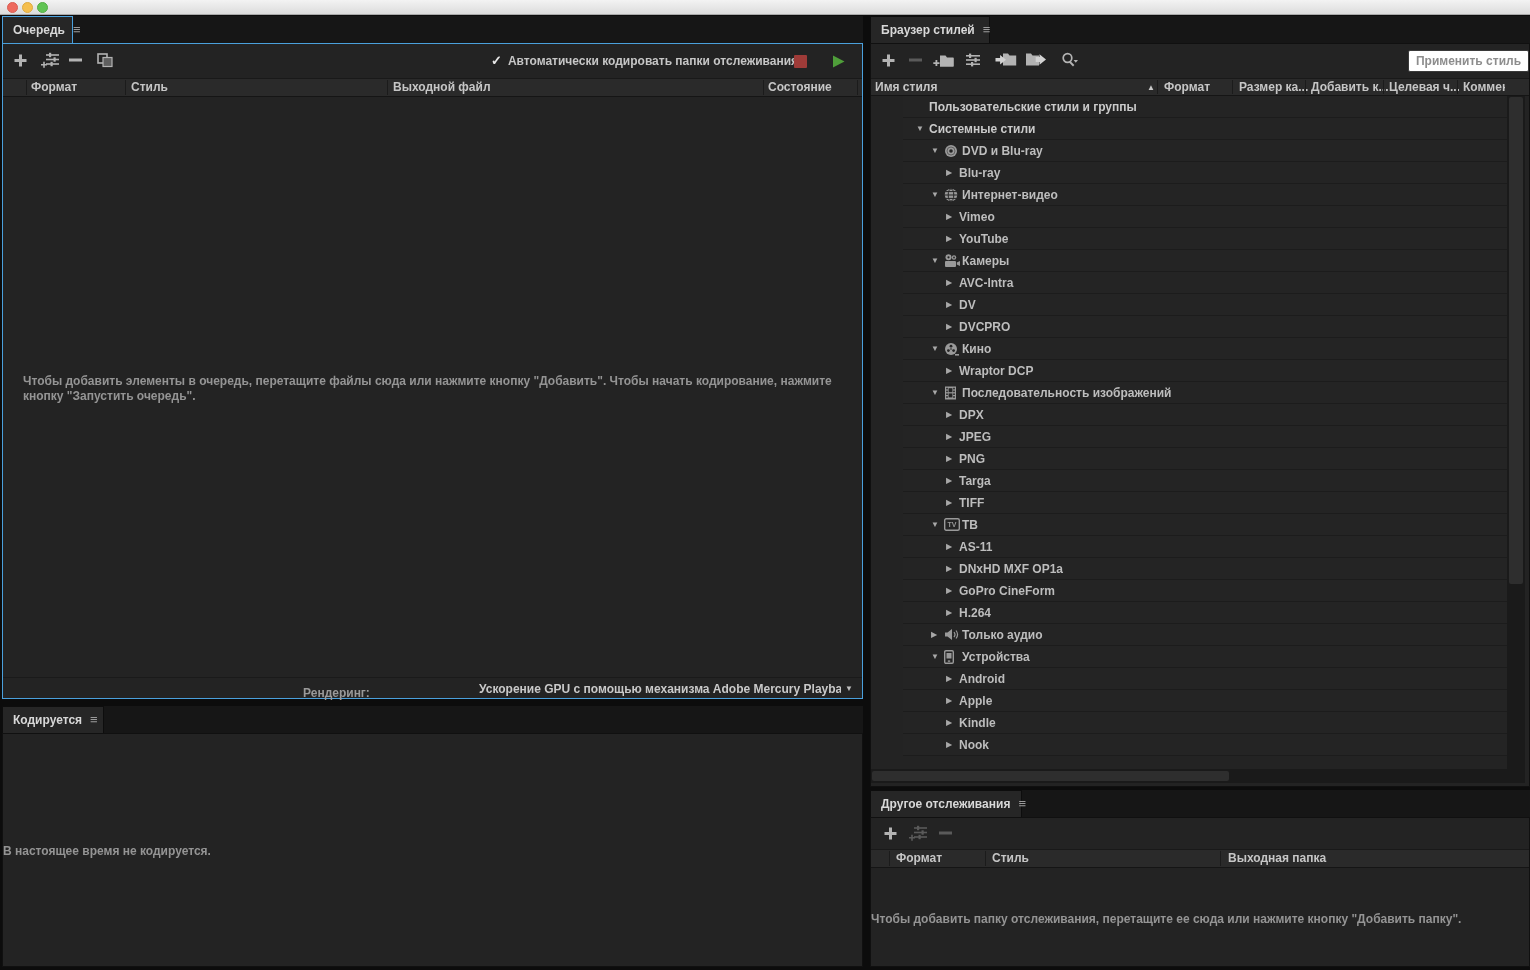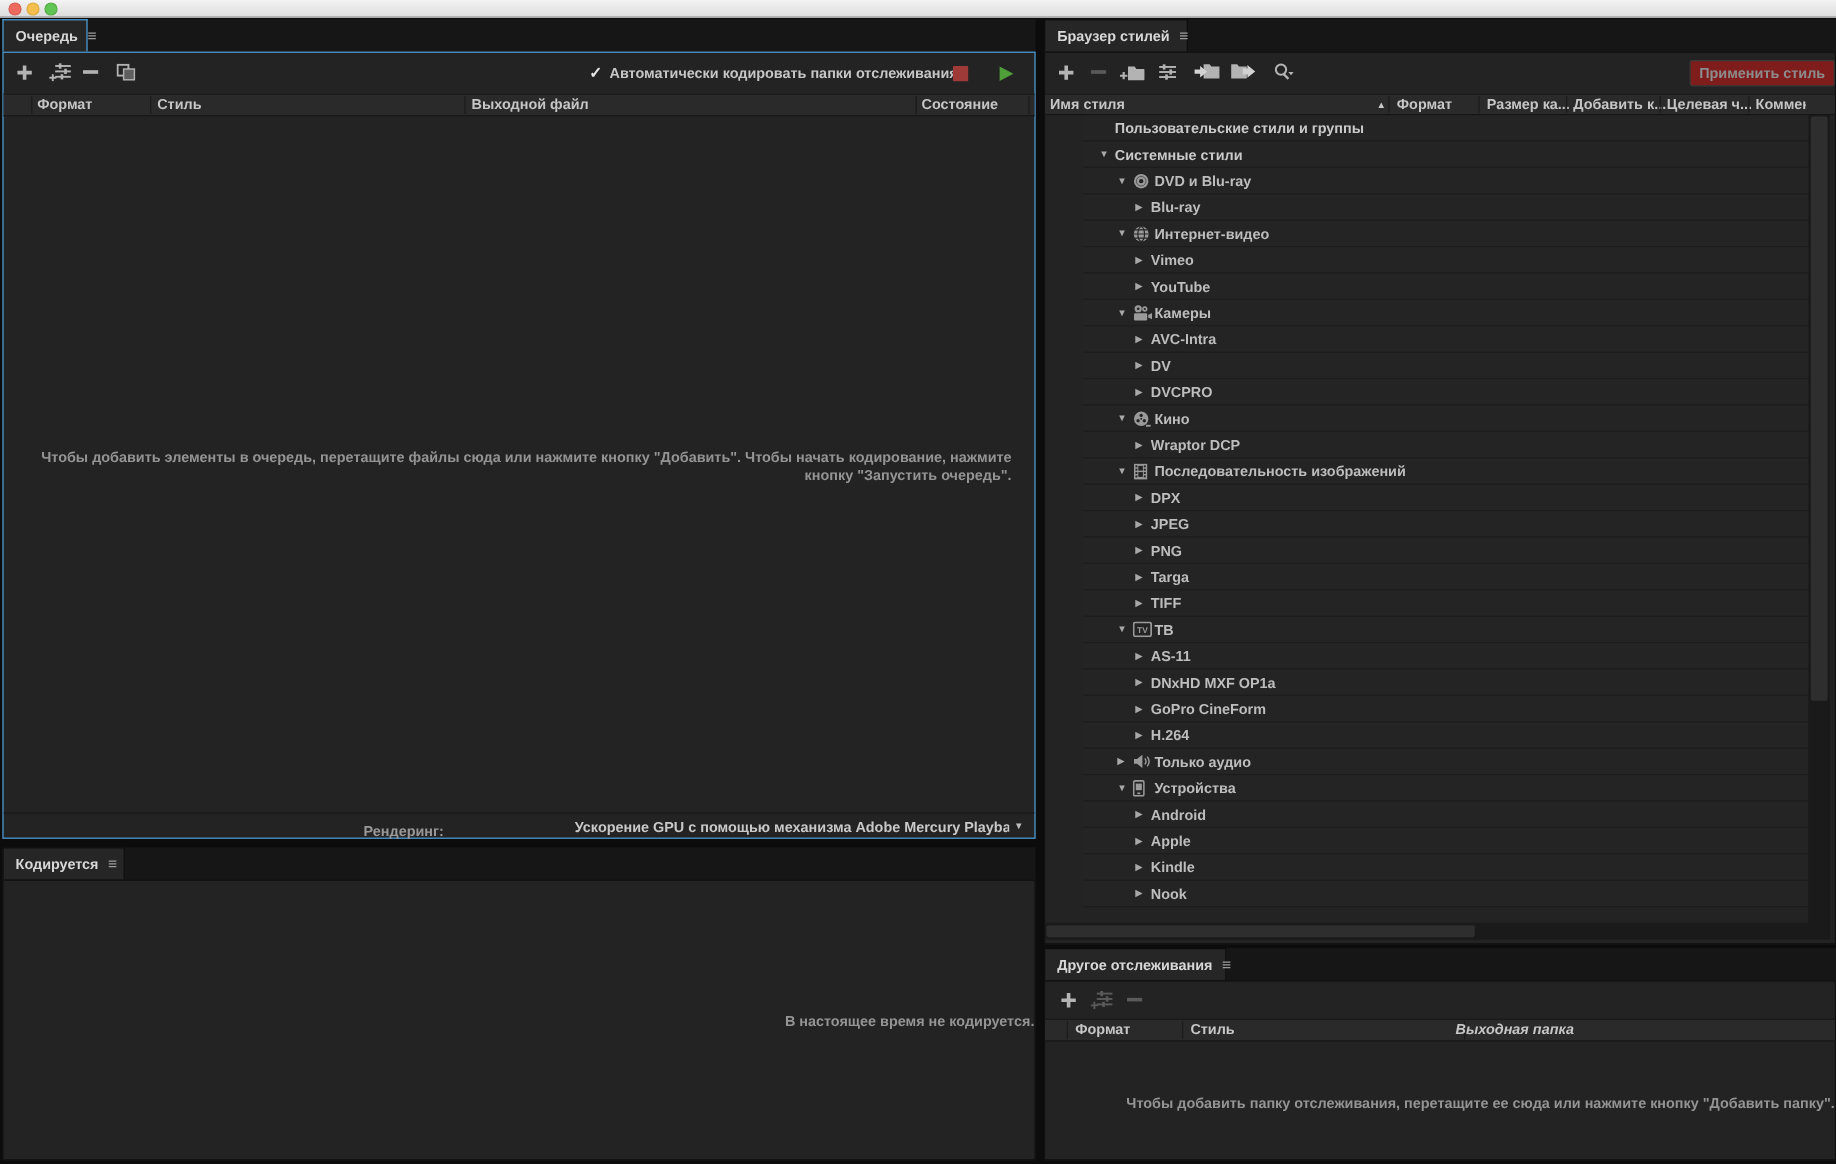--- a/index.html
+++ b/index.html
@@ -25,34 +25,34 @@
   .panel.focus { border:1px solid #4aa0dc; }
 
   .icon-btn { position:absolute; color:#b3b3b3; line-height:0; }
   .icon-btn.dim { color:#5a5a5a; }
 
   .col-header { position:absolute; left:0; right:0; height:19px; background:#2a2a2a;
     border-top:1px solid #191919; border-bottom:1px solid #151515; }
   .col-label { position:absolute; top:0; line-height:17px; font-size:12px; font-weight:bold; color:#c6c6c6; white-space:nowrap; }
   .col-sep { position:absolute; top:1px; bottom:1px; width:1px; background:#1b1b1b; }
 
-  .empty-msg { position:absolute; text-align:right; font-size:12px; font-weight:bold; color:#949494; line-height:15px; }
+  .empty-msg { position:absolute; text-align:left; font-size:12px; font-weight:bold; color:#949494; line-height:15px; }
 
   
   .chk { position:absolute; display:flex; align-items:center; }
   .chk-mark { font-size:13px; color:#e8e8e8; margin-right:6px; font-weight:bold; }
   .chk-label { font-size:12px; font-weight:bold; color:#c6c6c6; }
   .render-bar { position:absolute; left:0; right:0; top:633px; height:22px; border-top:1px solid #1a1a1a; }
   .render-label { position:absolute; left:300px; width:160px; text-align:left; top:8px; font-size:12px; font-weight:bold; color:#999; }
   .render-value { position:absolute; left:476px; top:4px; width:362px; overflow:hidden; white-space:nowrap;
     font-size:12px; font-weight:bold; color:#c9c9c9; }
   .render-caret { position:absolute; left:842px; top:6px; font-size:8px; color:#bdbdbd; }
 
   
-  .apply-btn { position:absolute; left:537px; top:6px; width:121px; height:22px; background:#7f1d1d;
+  .apply-btn { position:absolute; left:537px; top:6px; width:121px; height:22px; background:#ffffff;
     border:1px solid #3a3a3a; border-radius:2px; color:#8d8d8d; font-size:12px; font-weight:bold;
     text-align:center; line-height:20px; }
   .sort-arrow { position:absolute; top:0; line-height:17px; font-size:8px; color:#c9c9c9; }
   #preset-tree { position:absolute; left:0; top:52px; width:636px; height:672px; overflow:hidden;padding-left:32px; }
   .trow { height:22px; display:flex; align-items:center; background:#242424; border-bottom:1px solid #1c1c1c; }
   .trow.lv1 { padding-left:13px; }
   .trow.lv2 { padding-left:28px; }
   .trow.lv3 { padding-left:43px; }
   .twirl { width:13px; flex:0 0 13px; font-size:8px; color:#a8a8a8; }
   .cicon { width:18px; flex:0 0 18px; color:#9a9a9a; line-height:0; }
@@ -444,19 +444,19 @@
           <rect y="0.5" width="13" height="3" fill="currentColor"></rect>
         </svg>
     </span>
 
     <div class="col-header" style="top:31px;">
       <span class="col-sep" style="left:18px;"></span>
       <span class="col-label" style="left:25px;">Формат</span>
       <span class="col-sep" style="left:114px;"></span>
       <span class="col-label" style="left:121px;">Стиль</span>
       <span class="col-sep" style="left:349px;"></span>
-      <span class="col-label" style="left:342px;font-style:italic;">Выходная папка</span>
+      <span class="col-label" style="left:357px;">Выходная папка</span>
     </div>
 
     <div class="empty-msg" style="left:0;right:0;top:94px;">Чтобы добавить папку отслеживания, перетащите ее сюда или нажмите кнопку "Добавить папку".</div>
   </div>
 
 </div>
 
 </body></html>

